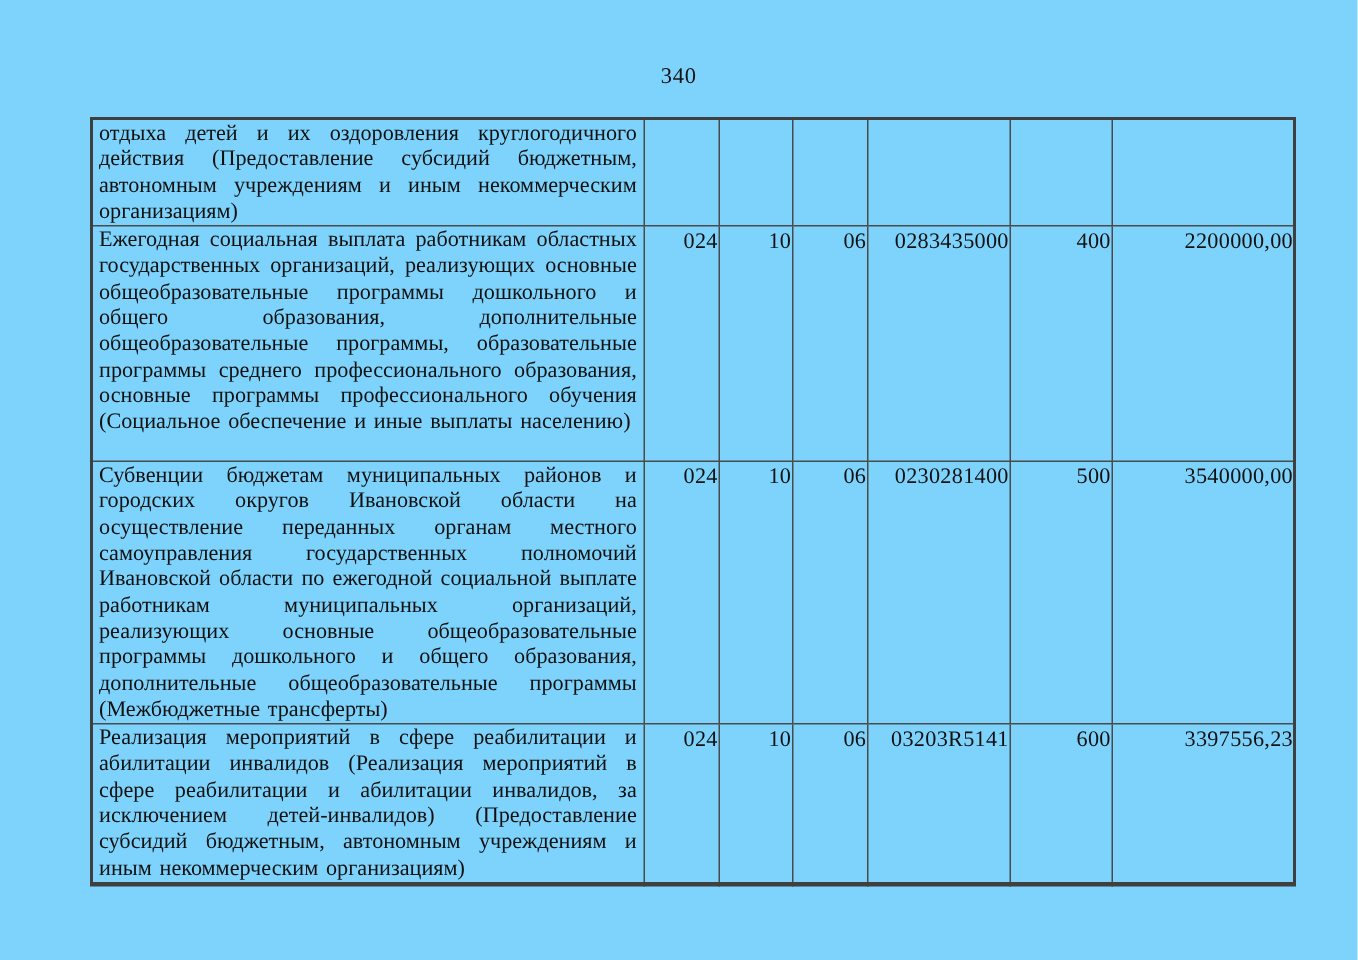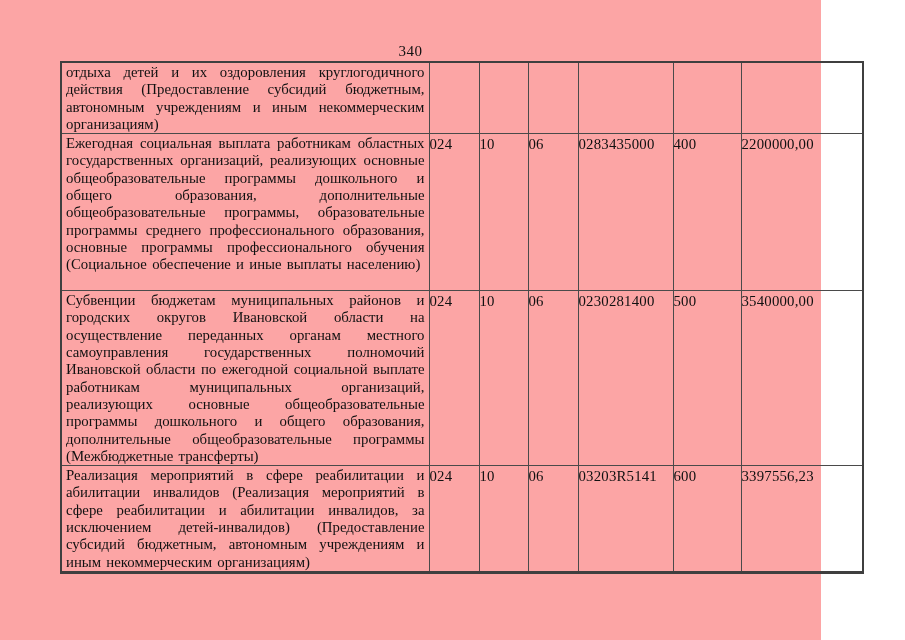--- a/index.html
+++ b/index.html
@@ -5,53 +5,53 @@
   * { margin: 0; padding: 0; box-sizing: border-box; }
   html, body {
     width: 905px; height: 640px;
     background: #ffffff;
     font-family: "Liberation Serif", "DejaVu Serif", serif;
     color: #111111;
     overflow: hidden;
   }
   .page {
     position: relative;
-    width: 821px; height: 640px;
-    background: #fca5a5;
+    width: 905px; height: 640px;
+    background: #7dd3fc;
   }
   .page-number {
     position: absolute;
     top: 43px; left: 0; right: 0;
     text-align: center;
     font-size: 15px;
     letter-spacing: 0.5px;
   }
   table.budget-table {
     position: absolute;
-    left: 60px; top: 61px;
+    left: 60px; top: 78px;
     width: 802px;
     border-collapse: collapse;
     table-layout: fixed;
     border: 2px solid #3f3f3f;
     border-bottom-width: 3px;
   }
   table.budget-table td {
     border: 1px solid #4a4a4a;
     vertical-align: top;
     font-size: 14.8px;
   }
   td.desc-cell {
     padding: 1px 4px 0 4px;
     text-align: justify;
     text-align-last: left;
     line-height: 17.3px;
     word-spacing: 1.5px;
   }
   td.num-cell {
-    text-align: left;
+    text-align: right;
     padding-top: 2px;
     font-size: 15px;
     letter-spacing: 0.2px;
   }
 </style>
 </head>
 <body>
 
 <div class="page">
 

